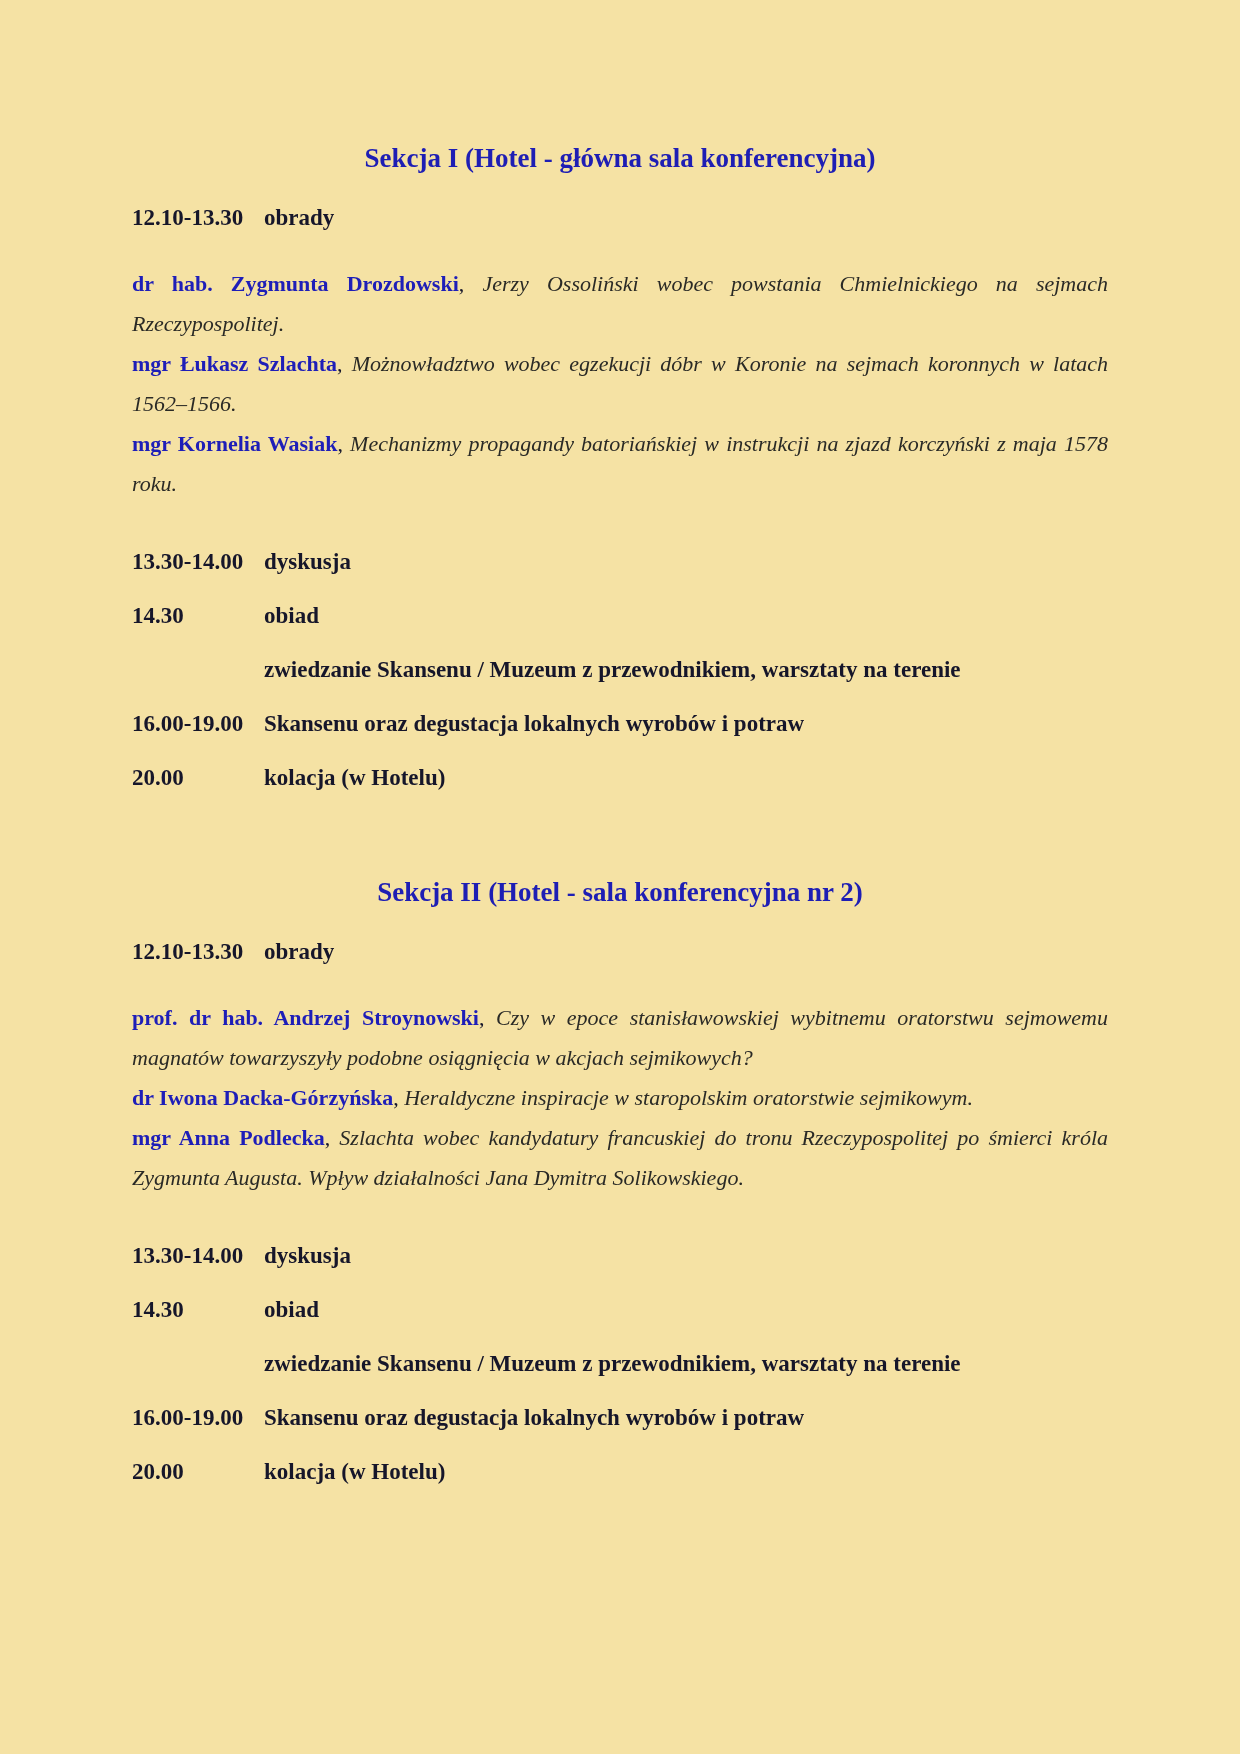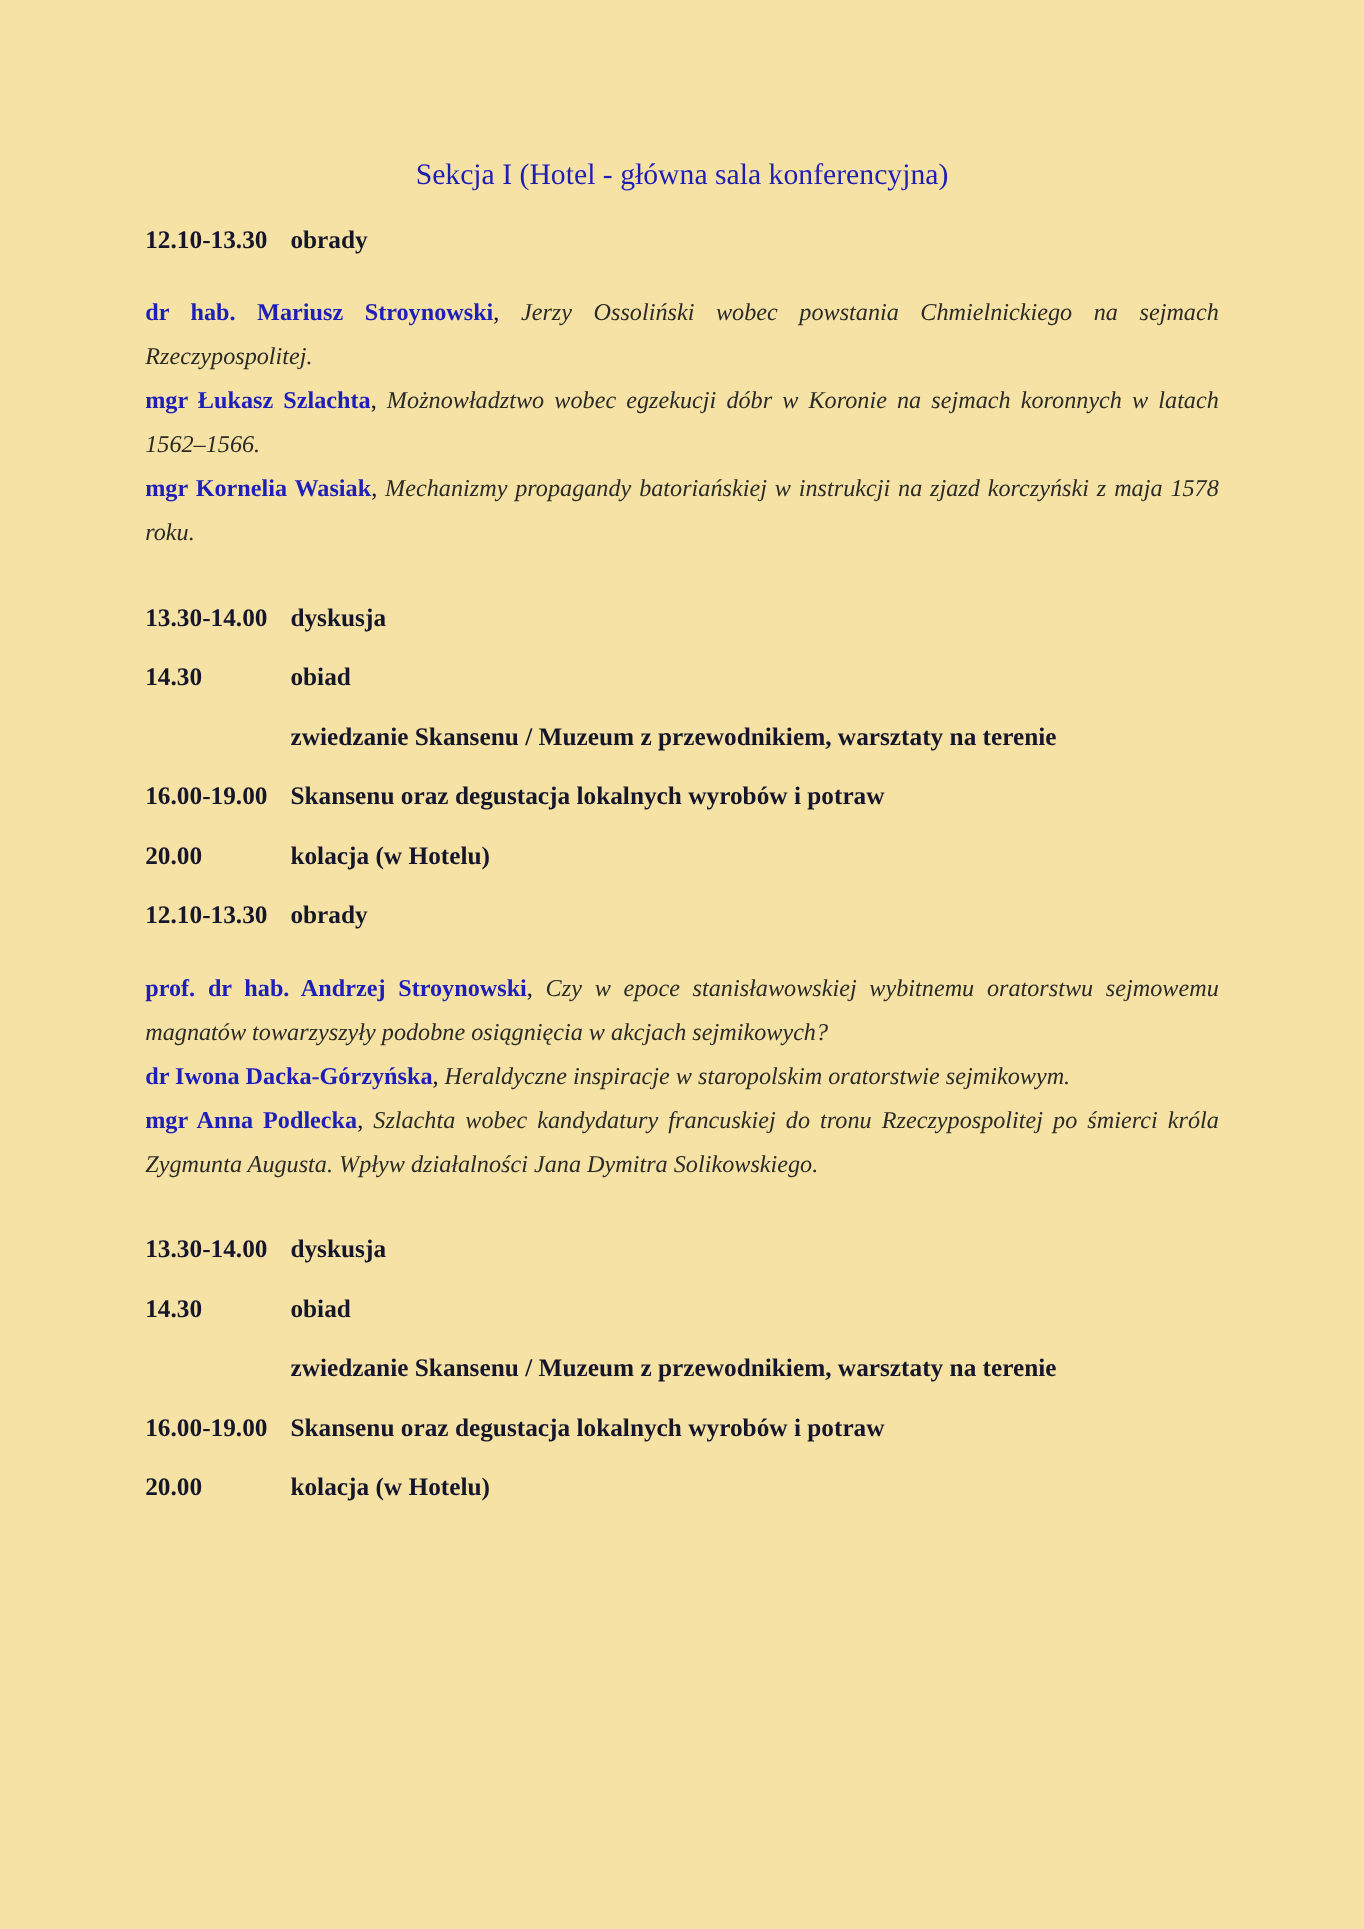--- a/index.html
+++ b/index.html
@@ -16,21 +16,21 @@
     height: 1754px;
     margin: 0 auto;
     background: #f5e2a4;
     box-sizing: border-box;
     padding: 142px 132px 0 132px;
     overflow: hidden;
   }
   .section-title {
     text-align: center;
     font-size: 27px;
-    font-weight: normal;
+    font-weight: bold;
     color: #1e1eb4;
     line-height: 32px;
     margin: 0 0 30px 0;
   }
   .section-title.second {
     margin-top: 84px;
   }
   .sched {
     margin: 0;
   }
@@ -91,21 +91,21 @@
   <h2 class="section-title">Sekcja I (Hotel - główna sala konferencyjna)</h2>
 
   <div class="sched opening-row">
     <div class="sched-row">
       <div class="sched-time">12.10-13.30</div>
       <div class="sched-activity">obrady</div>
     </div>
   </div>
 
   <div class="talks">
-    <p class="talk"><span class="speaker">dr hab. Mariusz Stroynowski</span><span class="comma">,</span> <span class="talk-title">Jerzy Ossoliński wobec powstania Chmielnickiego na sejmach Rzeczypospolitej.</span></p>
+    <p class="talk"><span class="speaker">dr hab. Zygmunta Drozdowski</span><span class="comma">,</span> <span class="talk-title">Jerzy Ossoliński wobec powstania Chmielnickiego na sejmach Rzeczypospolitej.</span></p>
     <p class="talk"><span class="speaker">mgr Łukasz Szlachta</span><span class="comma">,</span> <span class="talk-title">Możnowładztwo wobec egzekucji dóbr w Koronie na sejmach koronnych w latach 1562–1566.</span></p>
     <p class="talk"><span class="speaker">mgr Kornelia Wasiak</span><span class="comma">,</span> <span class="talk-title">Mechanizmy propagandy batoriańskiej w instrukcji na zjazd korczyński z maja 1578 roku.</span></p>
   </div>
 
   <div class="sched">
     <div class="sched-row">
       <div class="sched-time">13.30-14.00</div>
       <div class="sched-activity">dyskusja</div>
     </div>
     <div class="sched-row">
@@ -118,20 +118,21 @@
         <div class="line1">zwiedzanie Skansenu / Muzeum z przewodnikiem, warsztaty na terenie</div>
         <div class="line2">Skansenu oraz degustacja lokalnych wyrobów i potraw</div>
       </div>
     </div>
     <div class="sched-row">
       <div class="sched-time">20.00</div>
       <div class="sched-activity">kolacja (w Hotelu)</div>
     </div>
   </div>
 
+  <h2 class="section-title second">Sekcja II (Hotel - sala konferencyjna nr 2)</h2>
 
   <div class="sched opening-row">
     <div class="sched-row">
       <div class="sched-time">12.10-13.30</div>
       <div class="sched-activity">obrady</div>
     </div>
   </div>
 
   <div class="talks">
     <p class="talk"><span class="speaker">prof. dr hab. Andrzej Stroynowski</span><span class="comma">,</span> <span class="talk-title">Czy w epoce stanisławowskiej wybitnemu oratorstwu sejmowemu magnatów towarzyszyły podobne osiągnięcia w akcjach sejmikowych?</span></p>

